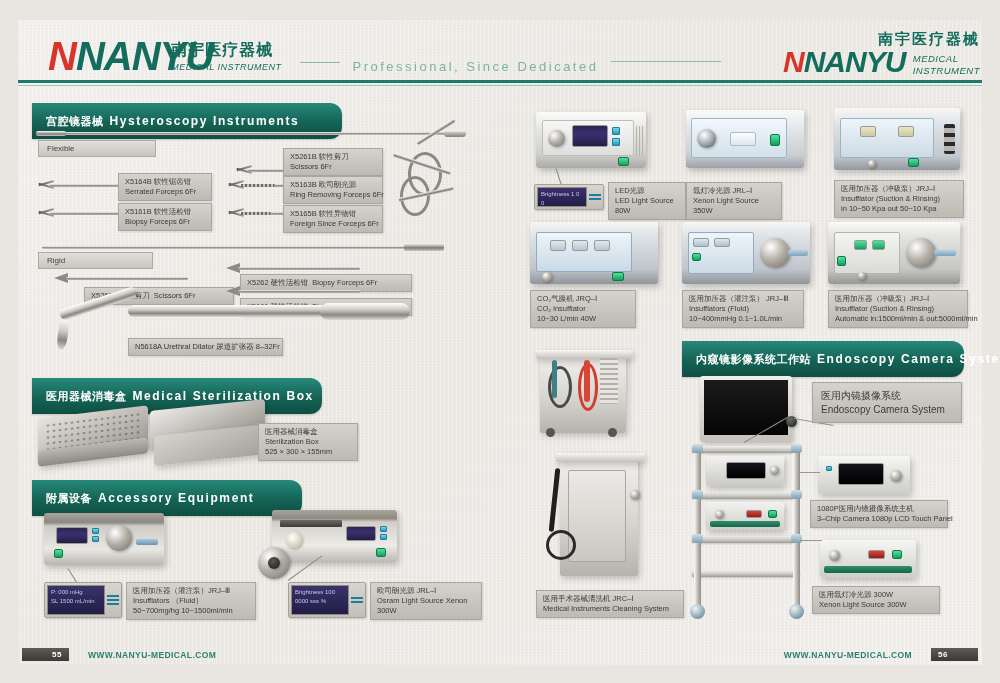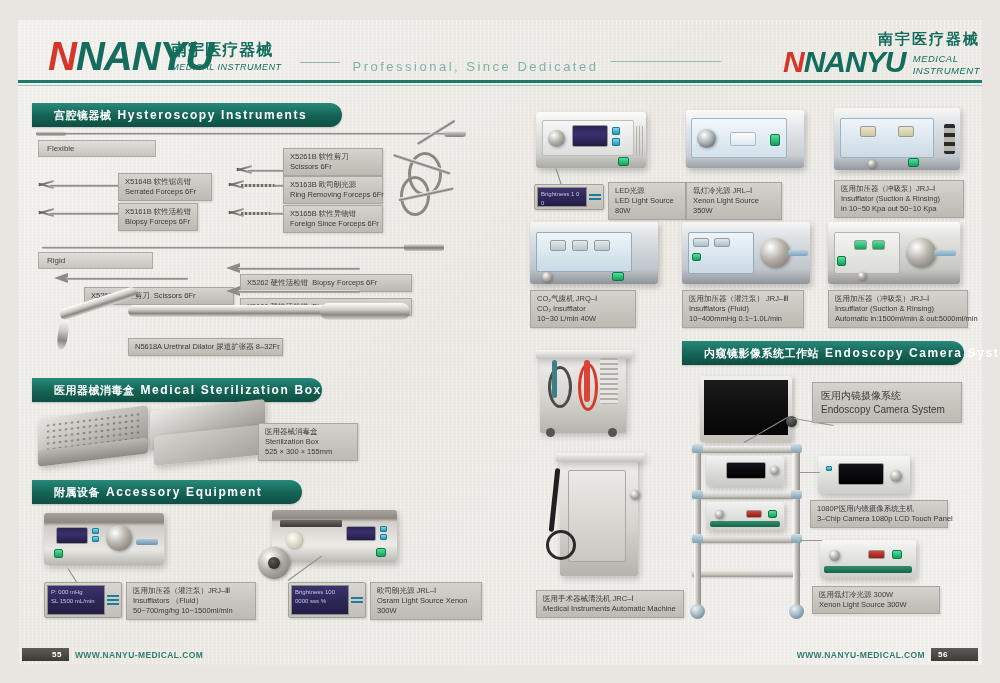--- a/index.html
+++ b/index.html
@@ -39,24 +39,24 @@
   .nanyu .n1 { color:#d8352a; }
   .nanyu .rest { color:#146d5c; }
   .cn-brand { color:#146d5c; font-weight:bold; letter-spacing:1px; }
   .mi { color:#146d5c; font-weight:normal; font-style:italic; letter-spacing:0.5px;}
   .slogan-cn { color:#14705f; font-weight:bold; letter-spacing:3px; }
   .slogan-en { color:#7fb2a6; letter-spacing:2.5px; }
   .dash { display:inline-block; height:1px; background:#8fb9b0; vertical-align:middle;}
 
   
   .sec {
-    position:absolute; height:24px;
+    position:absolute; height:36px;
     background:linear-gradient(180deg,#27897a 0%, #146355 55%, #0e4f43 100%);
     border-radius:0 12px 12px 0;
-    display:flex; align-items:center; padding:0 22px;
+    display:flex; align-items:center; padding:0 14px;
     color:#fff; white-space:nowrap;
     box-shadow:0 1px 2px rgba(0,0,0,0.18);
   }
   .sec .cn { font-size:11px; font-weight:bold; letter-spacing:0.5px; }
   .sec .en { font-size:12px; font-weight:bold; letter-spacing:1.6px; margin-left:6px;}
 
   
   .cap {
     position:absolute;
     background:linear-gradient(180deg,#d6d3ce 0%, #c9c6c0 50%, #bdbab4 100%);
@@ -199,21 +199,21 @@
   .cab {
     position:absolute; border-radius:2px;
     background:linear-gradient(180deg,#f1f0ee 0%, #d7d5d0 55%, #b6b3ae 100%);
     box-shadow:2px 3px 6px rgba(0,0,0,0.2);
   }
   .hose { position:absolute; border:3px solid #2a2a2a; border-radius:50%; background:transparent;}
   .coil { position:absolute; border:3px solid #4b4b4b; border-radius:50%;}
   .coil.red { border-color:#d33b2a; }
 
   
-  .foot { position:absolute; bottom:22px; display:flex; align-items:center; gap:6px;}
+  .foot { position:absolute; bottom:22px; display:flex; align-items:center; gap:19px;}
   .pgnum {
     background:linear-gradient(180deg,#5e5b57,#3c3a36);
     color:#fff; font-size:8px; font-weight:bold;
     padding:2px 7px; letter-spacing:.5px;
   }
   .pgnum.wide { padding-right:30px; }
   .pgnum.wide-l { padding-left:30px; }
   .url { color:#2f7f70; font-size:8.5px; font-weight:bold; letter-spacing:.4px;}
 
   .lbl-flex {
@@ -290,21 +290,21 @@
 <div class="jaw" style="left:228px; top:179px;"></div>
 <div class="serr" style="left:241px; top:184px; width:34px;"></div>
 <div class="shaft" style="left:274px; top:184px; width:60px;"></div>
 <div class="cap" style="left:283px; top:176px; width:100px;">
   <span class="cn">X5163B 欧司朗光源</span>
   <span class="en">Ring Removing Forceps 6Fr</span>
 </div>
 
 <div class="jaw" style="left:38px; top:207px;"></div>
 <div class="shaft" style="left:50px; top:212px; width:90px;"></div>
-<div class="cap" style="left:118px; top:203px; width:80px;">
+<div class="cap" style="left:118px; top:203px; width:94px;">
   <span class="cn">X5161B 软性活检钳</span>
   <span class="en">Biopsy Forceps 6Fr</span>
 </div>
 
 <div class="jaw" style="left:228px; top:207px;"></div>
 <div class="serr" style="left:241px; top:212px; width:30px;"></div>
 <div class="shaft" style="left:270px; top:212px; width:64px;"></div>
 <div class="cap" style="left:283px; top:205px; width:100px;">
   <span class="cn">X5165B 软性异物钳</span>
   <span class="en">Foreign Since Forceps 6Fr</span>
@@ -541,21 +541,21 @@
 
 <div class="cab" style="left:560px; top:458px; width:78px; height:118px;"></div>
 <div class="cab" style="left:556px; top:453px; width:88px; height:9px; background:linear-gradient(180deg,#f7f6f4,#c3c0ba);"></div>
 <div class="face" style="left:568px; top:470px; width:58px; height:92px; background:linear-gradient(180deg,#eceae6,#cbc8c2); border:1px solid #aaa7a1;"></div>
 <div class="hose" style="left:546px; top:530px; width:30px; height:30px;"></div>
 <div class="face" style="left:552px; top:468px; width:5px; height:64px; background:#1f1f1f; border-radius:3px; transform:rotate(6deg);"></div>
 <div class="knob" style="left:630px; top:490px; width:10px; height:10px;"></div>
 
 <div class="cap" style="left:536px; top:590px; width:148px;">
   <span class="cn">医用手术器械清洗机  JRC–Ⅰ</span>
-  <span class="en">Medical Instruments Automatic Machine</span>
+  <span class="en">Medical Instruments Cleaning System</span>
 </div>
 
 <div class="sec" style="left:682px; top:341px; width:282px;">
   <span class="cn">内窥镜影像系统工作站</span>
   <span class="en">Endoscopy Camera System</span>
 </div>
 
 <div class="monitor-frame" style="left:700px; top:376px; width:92px; height:66px;">
   <div class="monitor-screen" style="left:4px; top:4px; right:4px; bottom:7px;"></div>
 </div>

